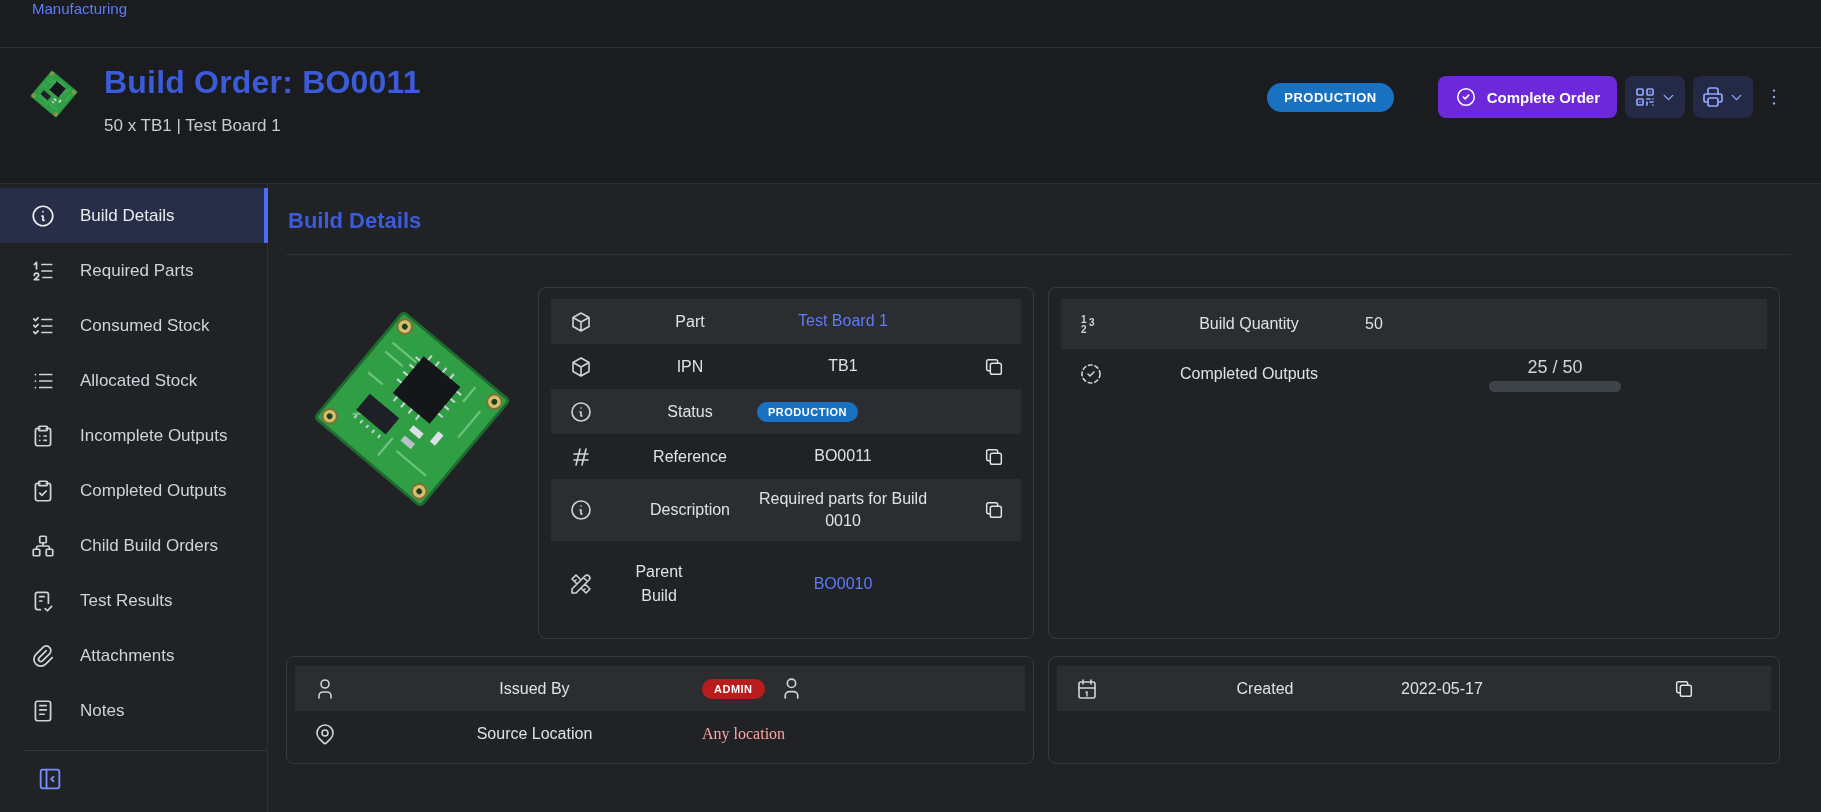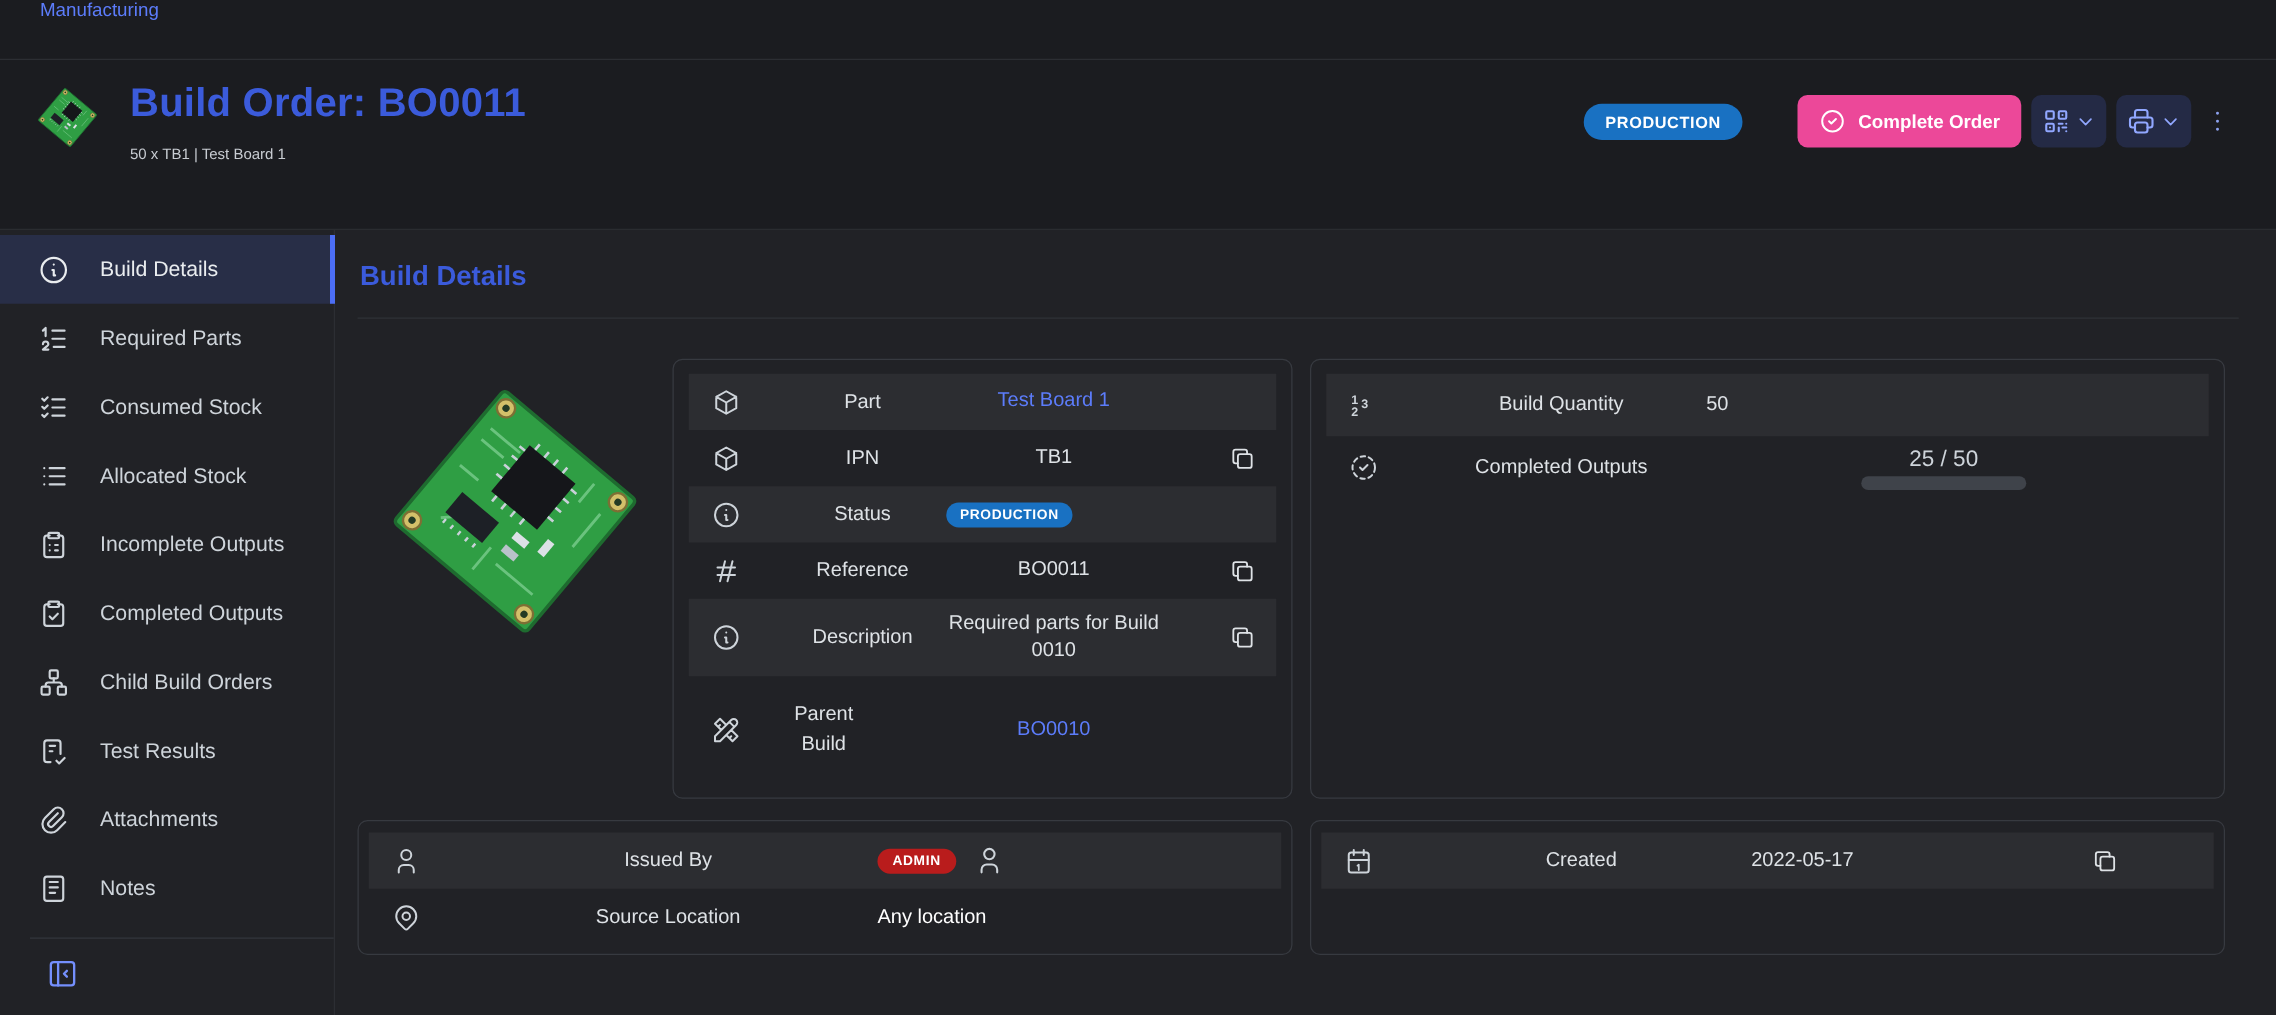--- a/index.html
+++ b/index.html
@@ -15,25 +15,25 @@
   .breadcrumb-bar { height:48px; display:flex; padding-left:32px;
     border-bottom:1px solid #2c2e33; }
   .breadcrumb-link { color:#5c7cfa; font-size:15px; text-decoration:none; cursor:pointer; }
 
   
   .page-header { height:136px; display:flex; padding:16px 36px 0 26px;
     border-bottom:1px solid #2a2c30; }
   .pcb-thumb { width:56px; height:56px; margin-top:2px; flex:none; cursor:pointer; }
   .title-block { margin-left:22px; }
   .page-title { color:#3b5bdb; font-size:32px; font-weight:bold; letter-spacing:.2px; }
-  .page-subtitle { margin-top:15px; color:#c8ccd2; font-size:12px; }
+  .page-subtitle { margin-top:15px; color:#c8ccd2; font-size:17px; }
   .header-actions { margin-left:auto; display:flex; align-items:center; margin-top:12px; height:42px; }
   .status-pill { background:#1971c2; color:#fff; font-weight:bold; font-size:13px;
     padding:7px 17px; border-radius:16px; letter-spacing:.5px; margin-right:44px; }
-  .complete-btn { display:flex; align-items:center; gap:10px; background:#ec4899; color:#fff;
+  .complete-btn { display:flex; align-items:center; gap:10px; background:#6d28d9; color:#fff;
     border:none; border-radius:8px; font-family:inherit; font-size:15px; font-weight:bold;
     padding:0 17px; height:42px; cursor:pointer; }
   .icon-btn { display:flex; align-items:center; gap:3px; background:#242a45; border:none;
     border-radius:8px; height:42px; padding:0 8px; color:#91a7ff; cursor:pointer; margin-left:8px; }
   .dots-btn { background:none; border:none; color:#8da2f0; padding:0; margin-left:10px;
     height:42px; display:flex; align-items:center; cursor:pointer; }
 
   
   .main { display:flex; height:628px; background:#212226; }
   .sidebar { width:268px; flex:none; border-right:1px solid #2c2e33; padding-top:4px;
@@ -61,21 +61,21 @@
   .card.right1 { height:352px; }
   .card.bl, .card.br { height:108px; padding:9px 8px; }
 
   .drow { display:flex; align-items:center; padding:0 16px 0 18px; }
   .drow.striped { background:#2c2d31; }
   .ic { width:24px; margin-right:30px; color:#ced4da; flex:none; }
   .ic svg { width:24px; height:24px; }
   .lbl { font-size:16px; color:#dee2e6; line-height:1.5; }
   .val { font-size:16px; color:#dee2e6; }
   .val.link { color:#5c7cfa; cursor:pointer; }
-  .val.red { color:#ffffff; }
+  .val.red { color:#fca5a5;font-family:Liberation Serif, serif; }
   .copy-btn { margin-left:auto; background:none; border:none; color:#dee2e6; padding:0; cursor:pointer; }
   .copy-btn svg { width:22px; height:22px; }
 
   .h45 { height:45px; } .h50 { height:50px; } .h62 { height:62px; } .h86 { height:86px; }
   .mid .lbl { width:134px; flex:none; }
   .mid .val { width:172px; word-break:break-all; line-height:1.4; }
   .row-parent .lbl { width:72px; margin-right:62px; }
   .badge-sm { background:#1971c2; color:#fff; font-size:11px; font-weight:bold;
     padding:4px 11px; border-radius:11px; letter-spacing:.5px; }
   .badge-dark { background:#b91c1c; color:#fff; font-size:11px; font-weight:bold;

